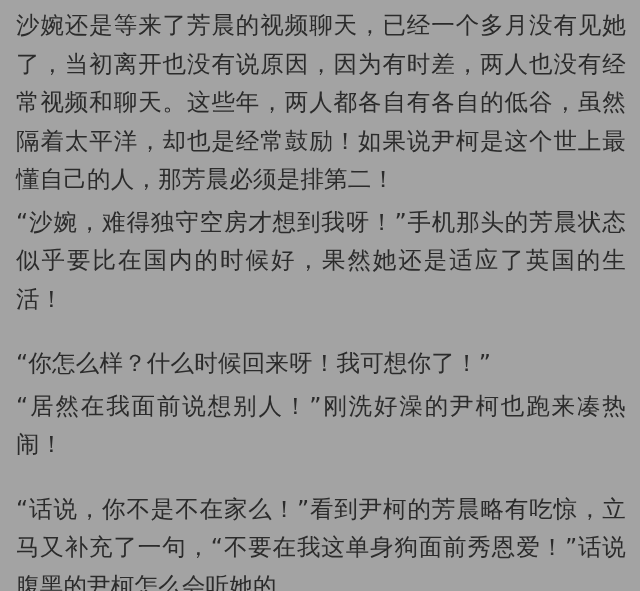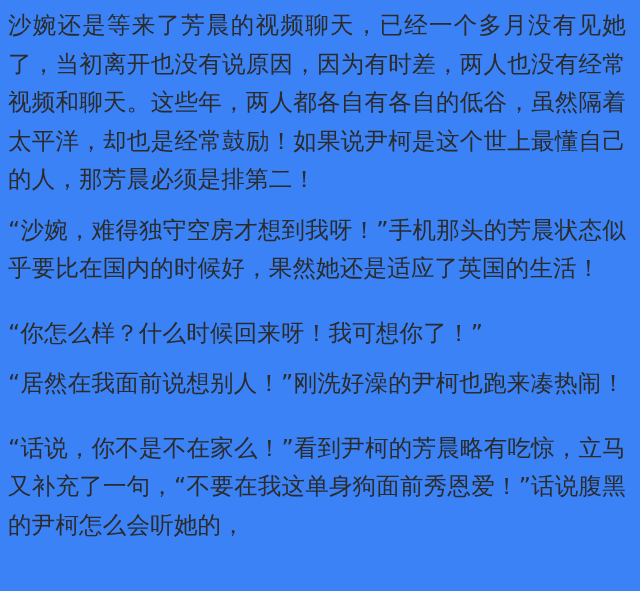--- a/index.html
+++ b/index.html
@@ -10,42 +10,42 @@
   body {
     width: 640px;
     height: 591px;
     overflow: hidden;
     font-family: "DejaVu Sans", "Liberation Sans", sans-serif;
   }
   .page {
     position: relative;
     width: 640px;
     height: 591px;
-    background: #3b82f6;
+    background: #a3a3a3;
     box-sizing: border-box;
-    padding: 6px 14px 0 8px;
+    padding: 6px 14px 0 16px;
   }
   .article {
     display: block;
   }
   .para {
     margin: 0 0 0 0;
     color: #2b2b2b;
     font-size: 23.5px;
     line-height: 38.5px;
     letter-spacing: 0.2px;
     text-align: justify;
     text-justify: inter-character;
     word-break: break-all;
   }
   .para.gap {
     margin-top: 26px;
   }
   .para.tight {
-    margin-top: 12px;
+    margin-top: 4px;
   }
 </style>
 </head>
 <body>
 
 <div class="page">
   <div class="article">
     <p class="para">沙婉还是等来了芳晨的视频聊天，已经一个多月没有见她了，当初离开也没有说原因，因为有时差，两人也没有经常视频和聊天。这些年，两人都各自有各自的低谷，虽然隔着太平洋，却也是经常鼓励！如果说尹柯是这个世上最懂自己的人，那芳晨必须是排第二！</p>
     <p class="para tight">“沙婉，难得独守空房才想到我呀！”手机那头的芳晨状态似乎要比在国内的时候好，果然她还是适应了英国的生活！</p>
     <p class="para gap">“你怎么样？什么时候回来呀！我可想你了！”</p>

